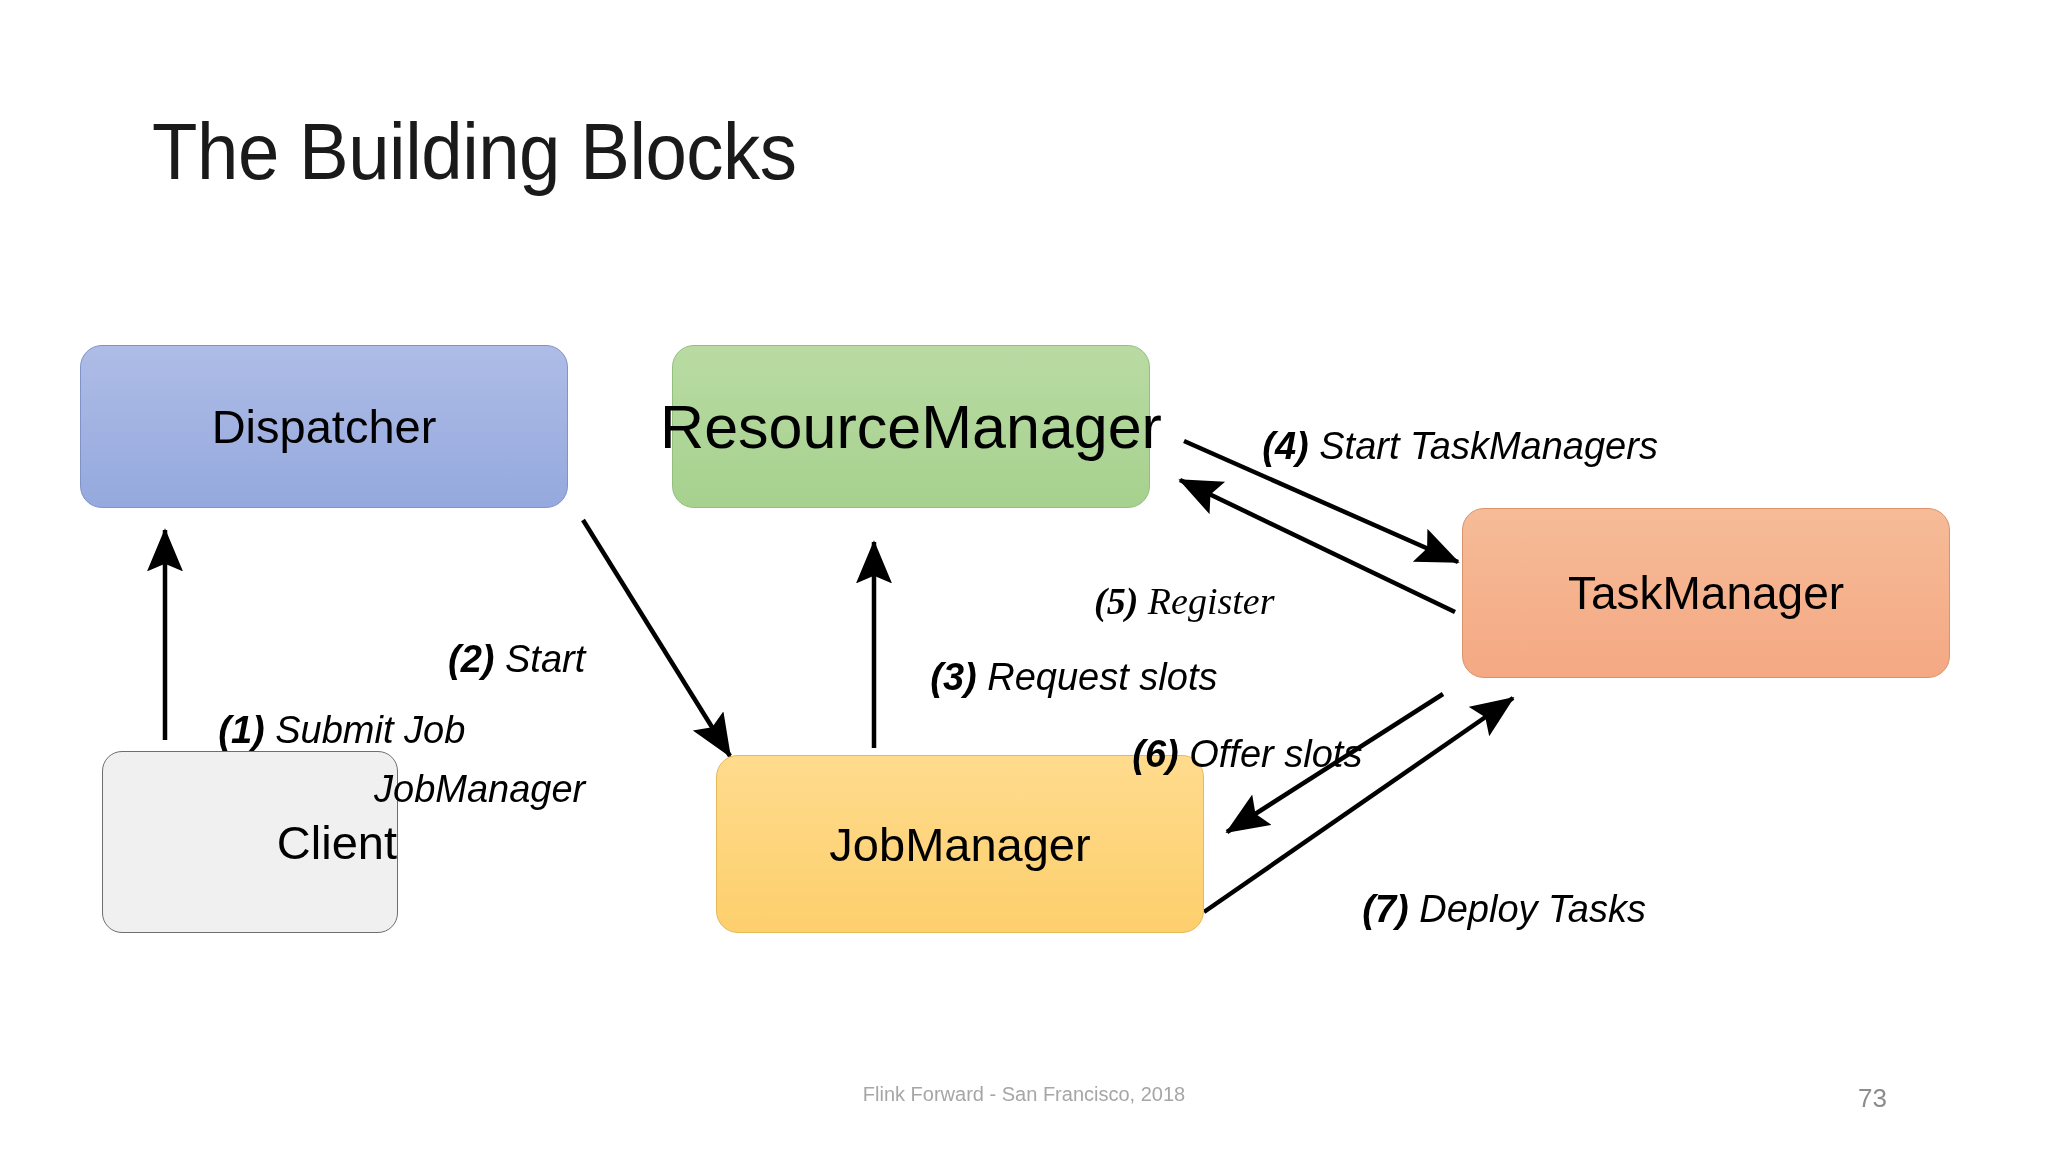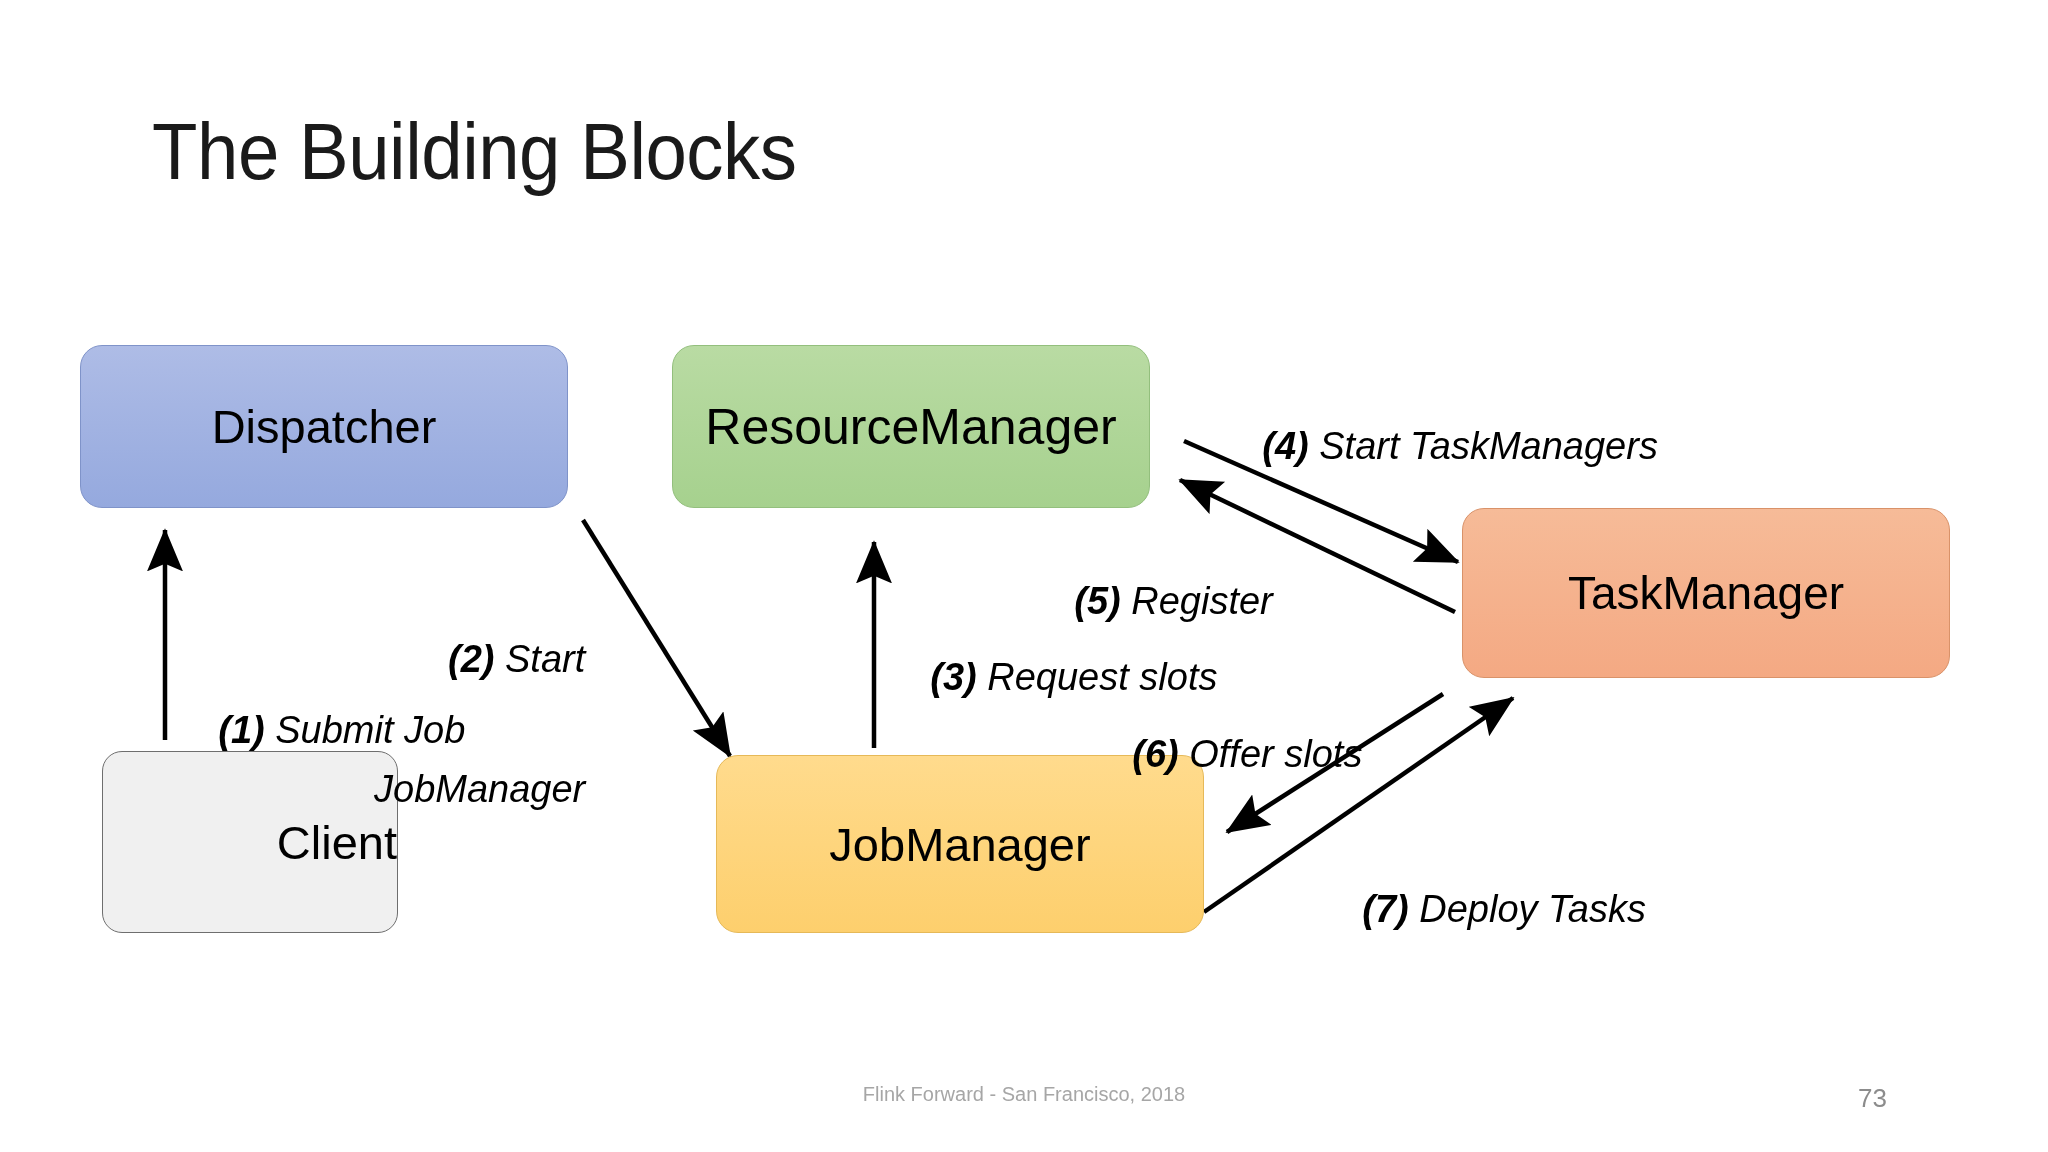--- a/index.html
+++ b/index.html
@@ -51,21 +51,21 @@
     width: 488px; height: 163px;
     background: linear-gradient(180deg, #aebce6 0%, #95a9de 100%);
     border: 1px solid #7f93c9;
     font-size: 47px;
   }
   #node-resourcemanager {
     left: 672px; top: 345px;
     width: 478px; height: 163px;
     background: linear-gradient(180deg, #b9dba3 0%, #a6d18e 100%);
     border: 1px solid #93bf7d;
-    font-size: 50px;
+    font-size: 61px;
   }
   #node-taskmanager {
     left: 1462px; top: 508px;
     width: 488px; height: 170px;
     background: linear-gradient(180deg, #f6bb98 0%, #f4a983 100%);
     border: 1px solid #d99269;
     font-size: 46px;
   }
   #node-client {
     left: 102px; top: 751px;
@@ -106,21 +106,21 @@
   }
   .edge-label .num {
     font-weight: bold;
     font-style: italic;
   }
 
   #label-1 { left: 176px; top: 666px; }
   #label-2 { left: 374px; top: 551px; }
   #label-3 { left: 888px; top: 613px; }
   #label-4 { left: 1220px; top: 382px; }
-  #label-5 { left: 1032px; top: 537px; }
+  #label-5 { left: 1056px; top: 537px; font-family: Liberation Serif, serif; }
   #label-6 { left: 1090px; top: 690px; }
   #label-7 { left: 1320px; top: 845px; }
 
   
   #footer-text {
     position: absolute;
     left: 0;
     top: 1083px;
     width: 2048px;
     text-align: center;

